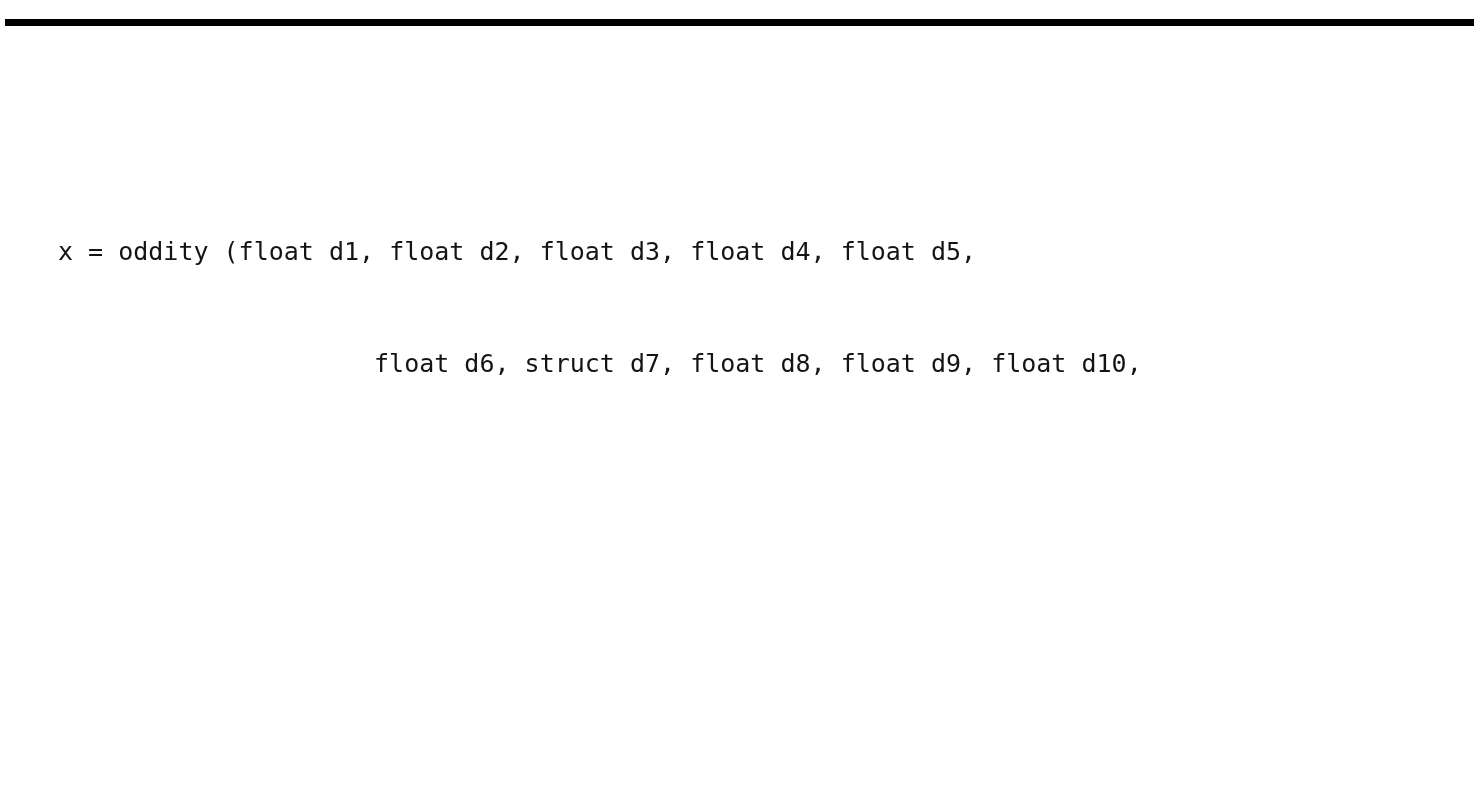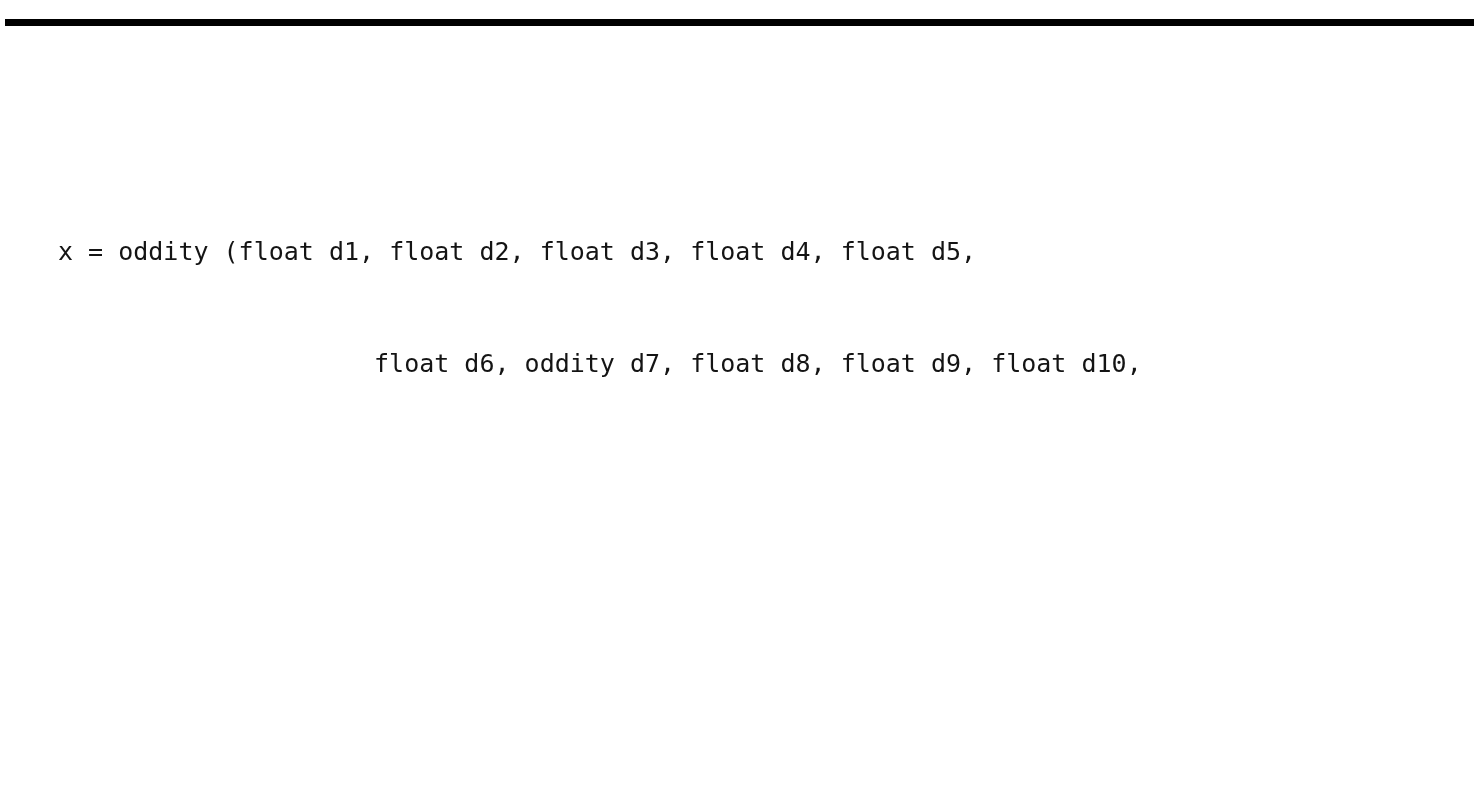--- a/index.html
+++ b/index.html
@@ -52,21 +52,21 @@
 <body>
 
 <div class="page">
 
   <div class="rule rule-top"></div>
 
   <div class="content">
 
     <div class="sig-block">
       <div class="sig-line">x = oddity (float d1, float d2, float d3, float d4, float d5,</div>
-      <div class="sig-line indent">float d6, oddity d7, float d8, float d9, float d10,</div>
+      <div class="sig-line indent">float d6, struct d7, float d8, float d9, float d10,</div>
     </div>
 
     <div class="blank-line"></div>
 
     
 
     
 
   </div>
 

